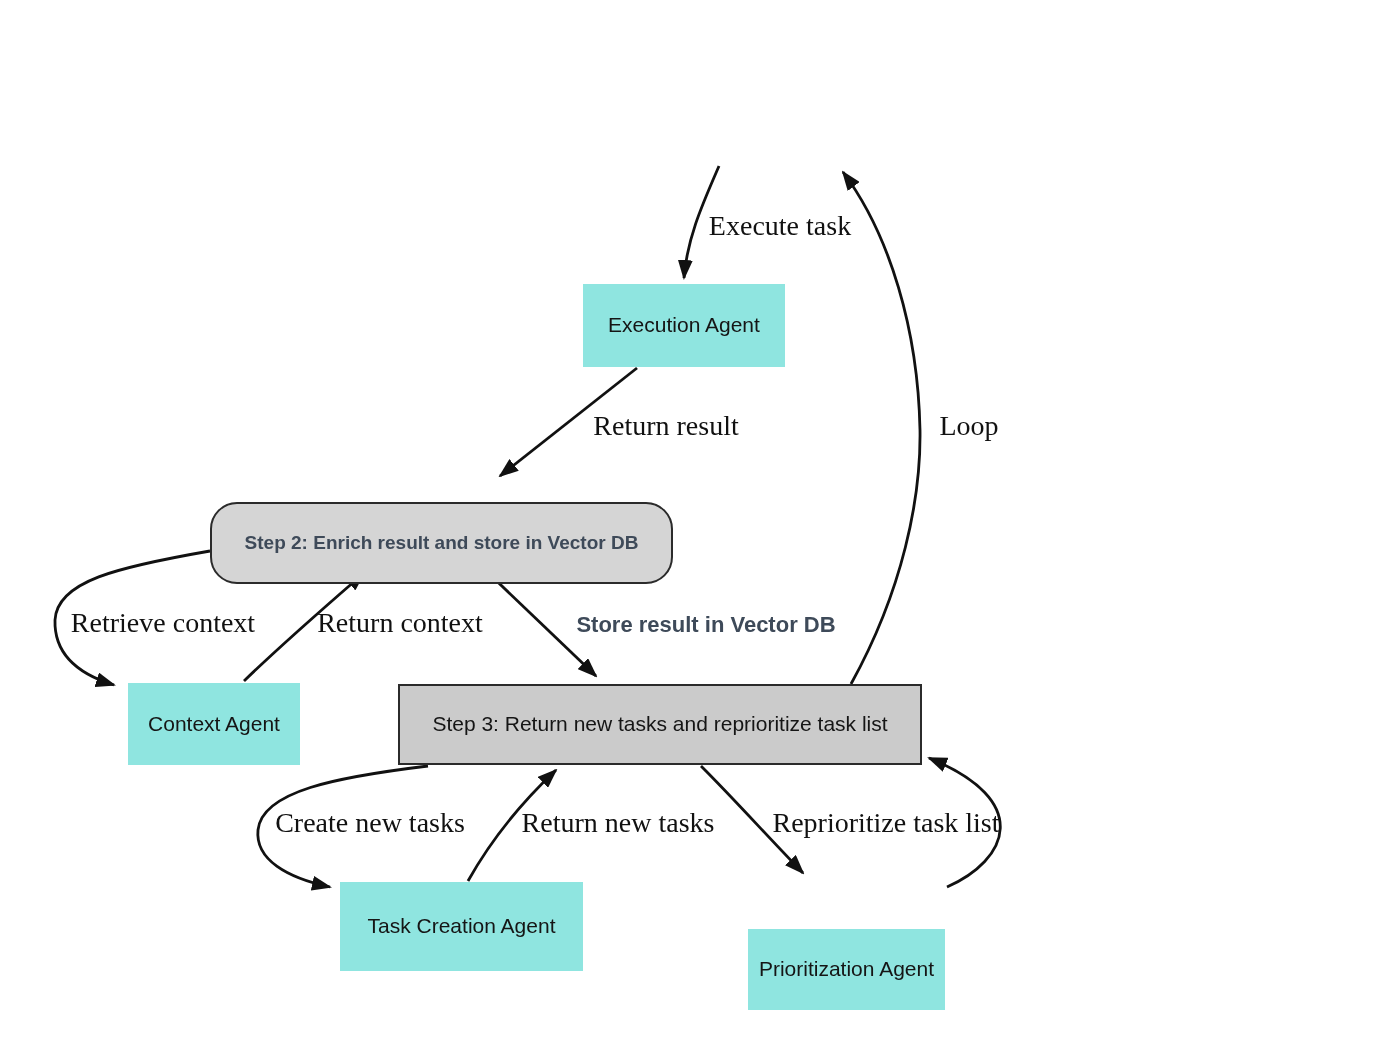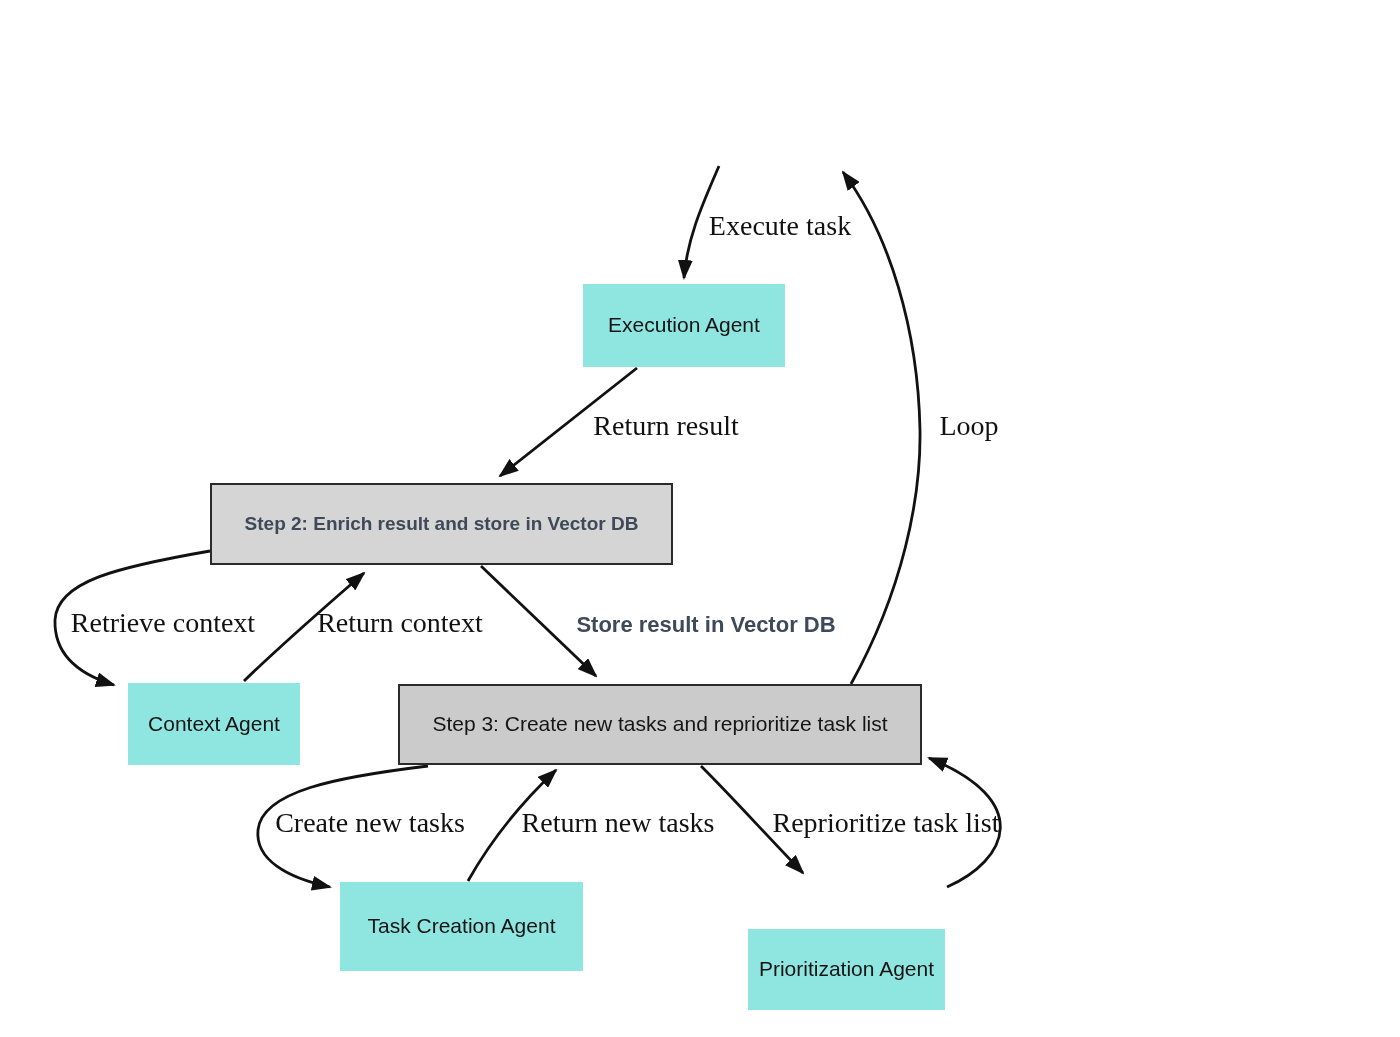--- a/index.html
+++ b/index.html
@@ -82,30 +82,30 @@
     <path class="edge" d="M 468 881 C 491 840 521 803 556 770" marker-end="url(#arrow)"></path>
     <path class="edge" d="M 701 766 C 736 801 768 837 803 873" marker-end="url(#arrow)"></path>
     <path class="edge" d="M 947 887 C 1008 860 1034 801 929 758" marker-end="url(#arrow)"></path>
   </svg>
 
 
   <div class="node agent" style="left:583px; top:284px; width:202px; height:83px;">
     <span>Execution Agent</span>
   </div>
 
-  <div class="node step accent" style="left:210px; top:483px; width:463px; height:82px;">
+  <div class="node step accent" style="left:210px; top:502px; width:463px; height:82px;border-radius:27px;">
     <span>Step 2: Enrich result and store in Vector DB</span>
   </div>
 
   <div class="node agent" style="left:128px; top:683px; width:172px; height:82px;">
     <span>Context Agent</span>
   </div>
 
   <div class="node step" style="left:398px; top:684px; width:524px; height:81px;">
-    <span>Step 3: Create new tasks and reprioritize task list</span>
+    <span>Step 3: Return new tasks and reprioritize task list</span>
   </div>
 
   <div class="node agent" style="left:340px; top:882px; width:243px; height:89px;">
     <span>Task Creation Agent</span>
   </div>
 
   <div class="node agent" style="left:748px; top:882px; width:197px; height:81px;margin-top:47px;">
     <span>Prioritization Agent</span>
   </div>
 

